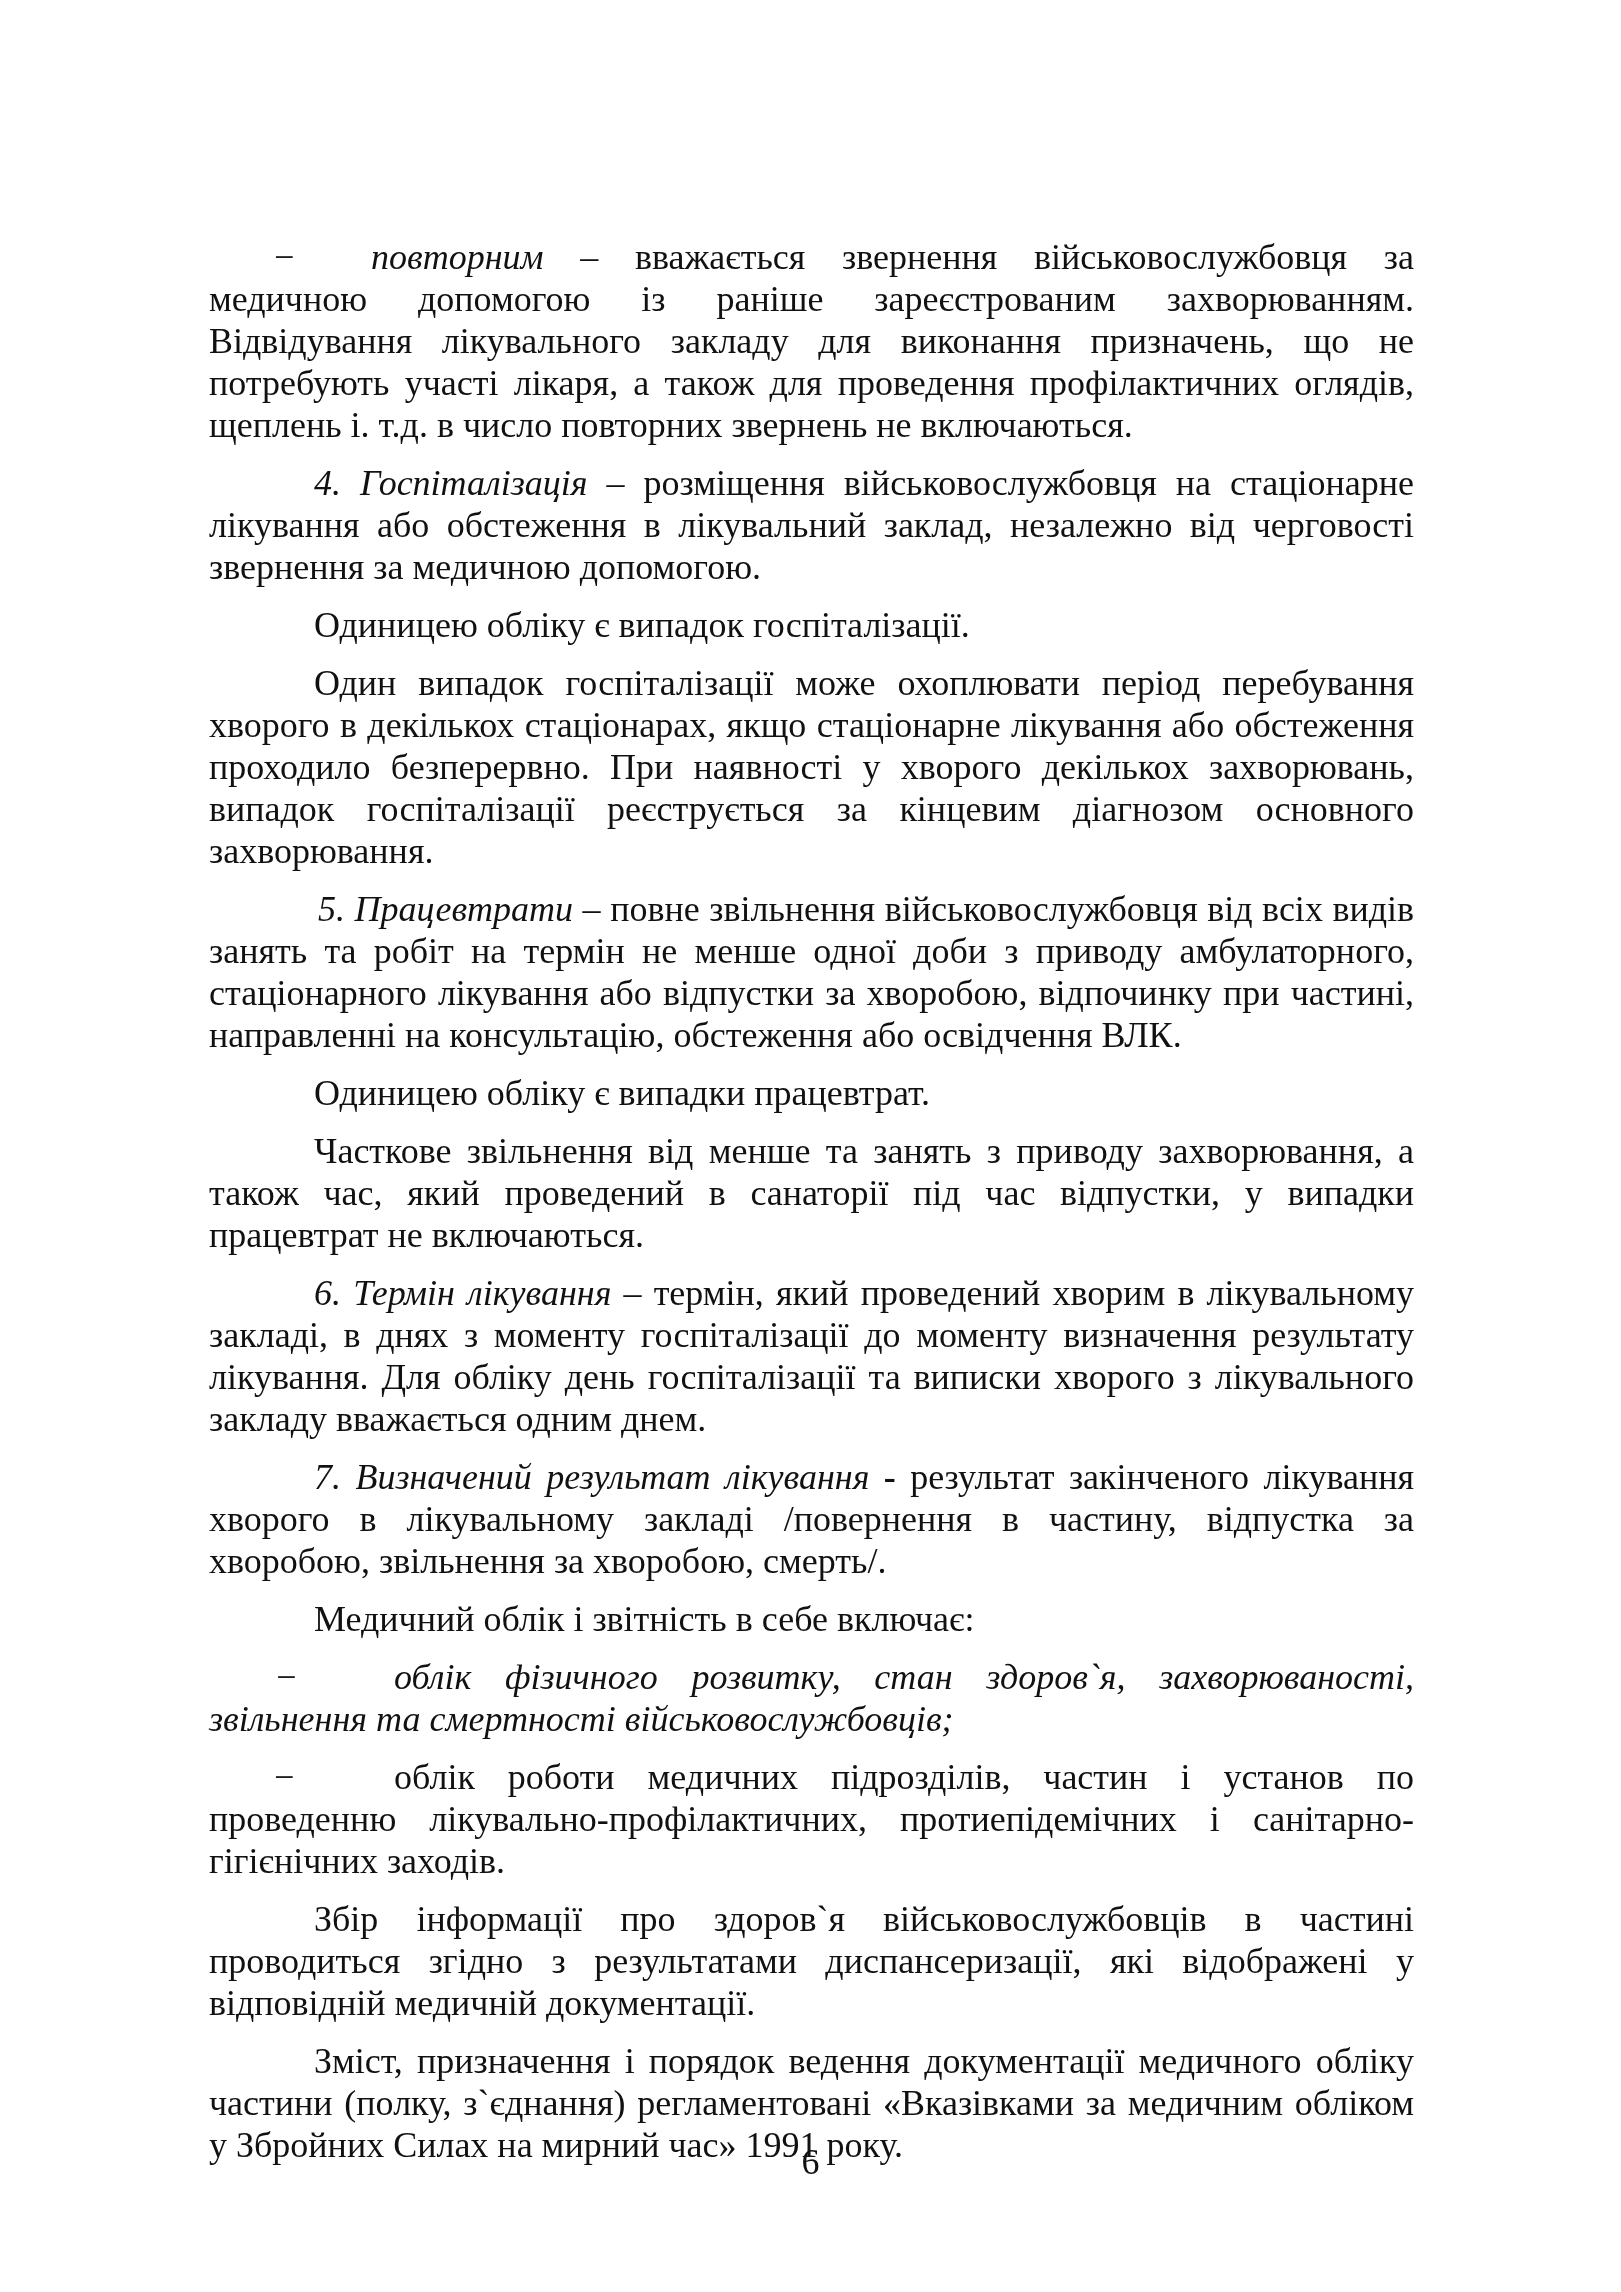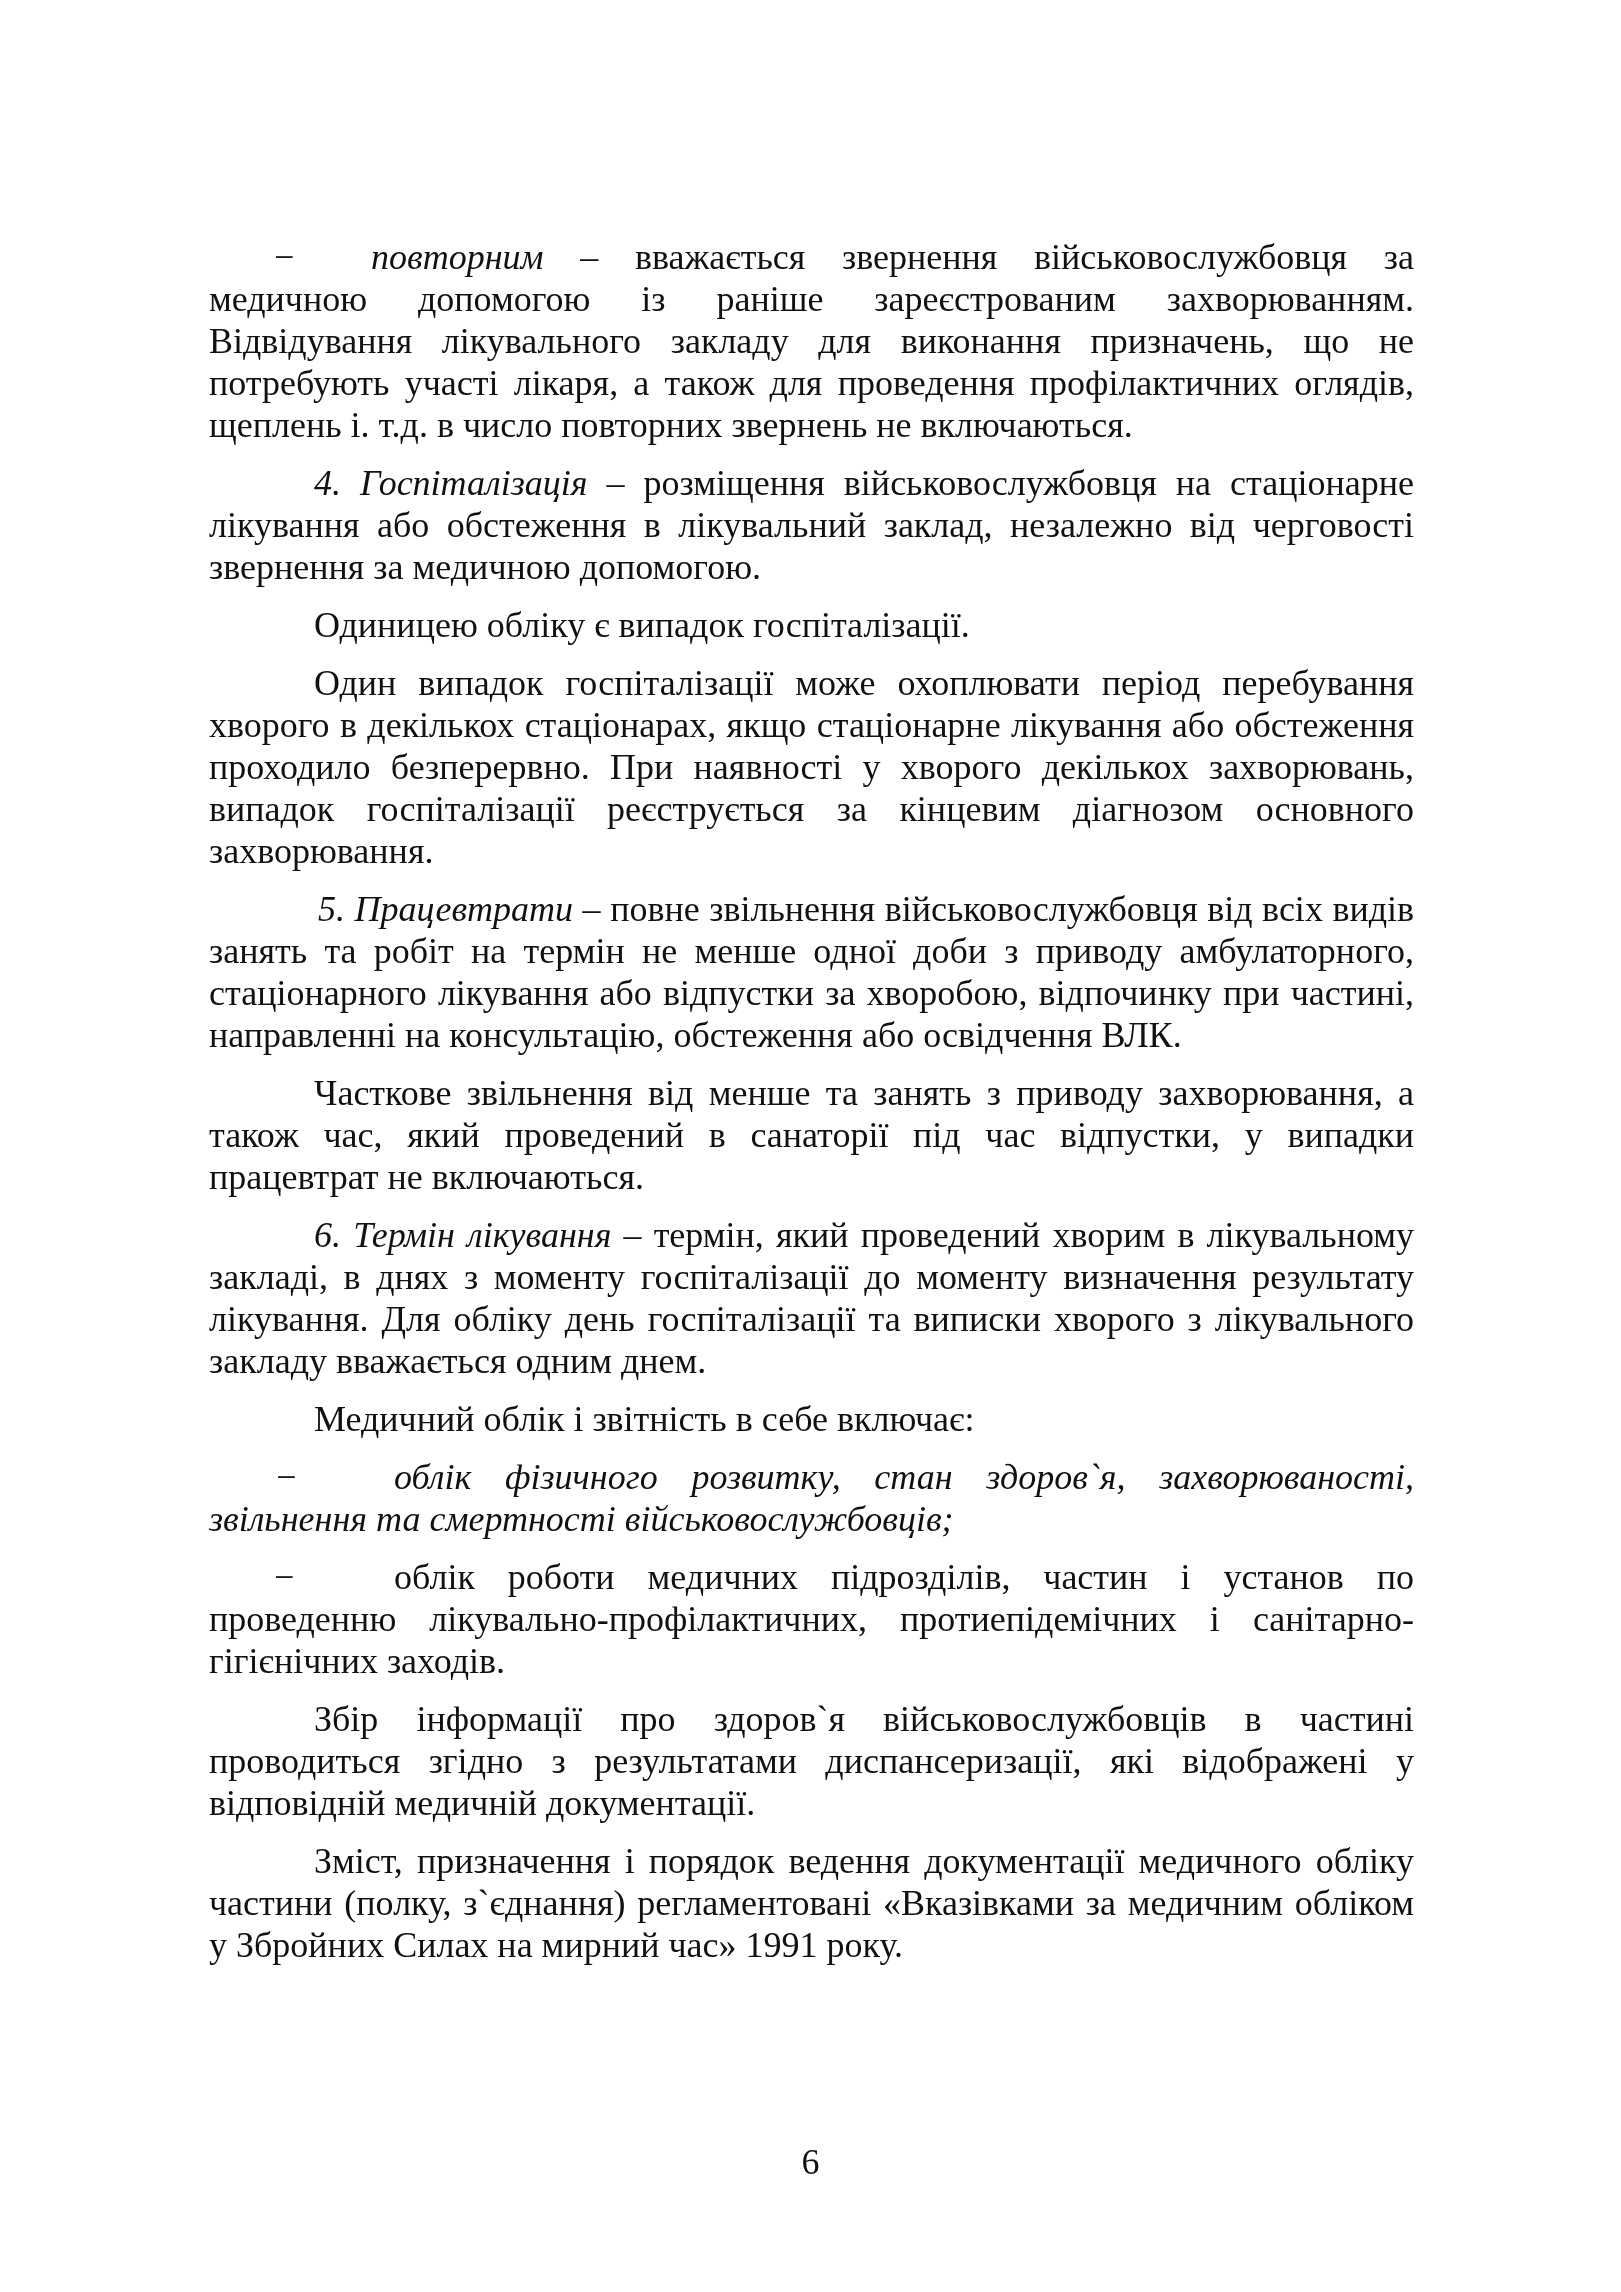--- a/index.html
+++ b/index.html
@@ -48,27 +48,31 @@
 
   <p class="p">Одиницею обліку є випадок госпіталізації.</p>
 
   <p class="p">Один випадок госпіталізації може охоплювати період перебування хворого в декількох стаціонарах, якщо стаціонарне лікування або обстеження проходило безперервно. При наявності у хворого декількох захворювань, випадок госпіталізації реєструється за кінцевим діагнозом основного захворювання.</p>
 
   <p class="p" style="text-indent:109px;">
     <em>5.</em> <em>Працевтрати</em><span> – повне звільнення військовослужбовця від всіх видів занять та робіт на термін не менше одної доби з приводу амбулаторного, стаціонарного лікування або відпустки за хворобою, відпочинку при частині, направленні на консультацію, обстеження або освідчення ВЛК.</span>
   </p>
 
 
+  <p class="p">Одиницею обліку є випадки працевтрат.</p>
 
   <p class="p">Часткове звільнення від менше та занять з приводу захворювання, а також час, який проведений в санаторії під час відпустки, у випадки працевтрат не включаються.</p>
 
   <p class="p">
     <em>6.</em> <em>Термін лікування</em><span> – термін, який проведений хворим в лікувальному закладі, в днях з моменту госпіталізації до моменту визначення результату лікування. Для обліку день госпіталізації та виписки хворого з лікувального закладу вважається одним днем.</span>
   </p>
 
+  <p class="p">
+    <em>7.</em> <em>Визначений результат лікування</em><span class="bold"> - </span><span>результат закінченого лікування хворого в лікувальному закладі /повернення в частину, відпустка за хворобою, звільнення за хворобою, смерть/.</span>
+  </p>
 
   <p class="p">Медичний облік і звітність в себе включає:</p>
 
   <p class="p" style="text-indent:0;font-style:italic;">
     <span class="dash" style="padding-left:65px;width:40px;">−</span><span style="margin-left:80px;">облік фізичного розвитку, стан здоров`я, захворюваності, звільнення та смертності військовослужбовців;</span>
   </p>
 
   <p class="p" style="text-indent:0;">
     <span class="dash" style="padding-left:65px;width:40px;">−</span><span style="margin-left:80px;">облік роботи медичних підрозділів, частин і установ по проведенню лікувально-профілактичних, протиепідемічних і санітарно-гігієнічних заходів.</span>
   </p>

